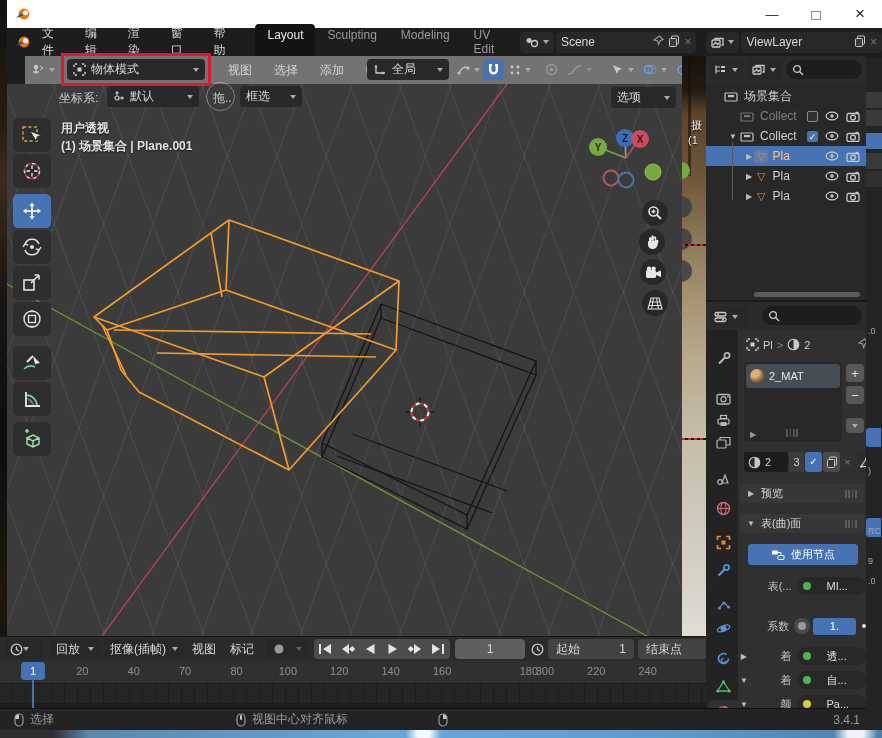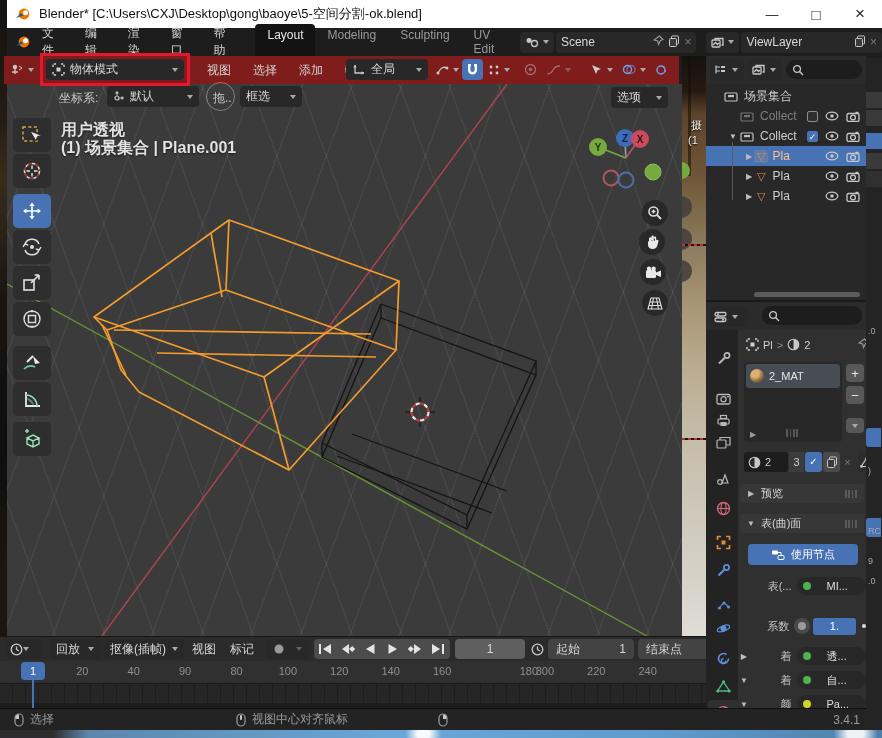--- a/index.html
+++ b/index.html
@@ -16,42 +16,42 @@
   
   .topbar { position:absolute; left:7px; top:28px; right:0; height:28px; background:#1d1d1d; display:flex; align-items:center; }
   .menu-lbl { padding:0 11px; color:#d4d4d4; }
   .ws-tabs { display:flex; margin-left:10px; }
   .ws-tab { padding:4px 12px; color:#9a9a9a; border-radius:4px 4px 0 0; }
   .ws-tab.active { background:#131313; color:#e6e6e6; }
   .pillfield { background:#282828; border-radius:4px; display:flex; align-items:center; height:21px; padding:0 5px; gap:4px; }
   .dim { opacity:.45; }
 
   
-  .tool-header { position:absolute; left:4px; top:56px; width:675px; height:28px; background:#7f1d1d;text-align:right; }
+  .tool-header { position:absolute; left:25px; top:56px; width:675px; height:28px; background:#737373;text-align:right; }
   .th-item { position:absolute; top:3px; height:21px; display:flex; align-items:center; gap:4px; }
   .pill { background:#282828; border-radius:4px; height:21px; display:flex; align-items:center; padding:0 6px; gap:5px; }
   .red-box { position:absolute; left:36px; top:-3px; width:150px; height:33px; border:3px solid #e5172c; z-index:5; pointer-events:none; }
   .chev { width:0; height:0; border-left:3.5px solid transparent; border-right:3.5px solid transparent; border-top:4.5px solid #ababab; display:inline-block; }
   .menu-sm { color:#d4d4d4; }
   .togglepill { background:#282828; border-radius:4px; height:21px; display:flex; align-items:center; padding:0 4px; gap:3px; }
   .togglepill.on { background:#4772b3; }
 
   
   .viewport { position:absolute; left:7px; top:84px; width:675px; height:552px;
     background:
       repeating-linear-gradient(110deg, rgba(255,255,255,0) 0 45px, rgba(255,255,255,.055) 45px 46.5px),
       repeating-linear-gradient(70deg, rgba(255,255,255,0) 0 45px, rgba(255,255,255,.055) 45px 46.5px),
       #3b3b3b; }
-  .vp-overlay-text { position:absolute; left:54px; color:#e2e2e2; font-size:16px; text-shadow:0 1px 2px rgba(0,0,0,.6); }
+  .vp-overlay-text { position:absolute; left:54px; color:#e2e2e2; font-size:12px; text-shadow:0 1px 2px rgba(0,0,0,.6); }
   .toolbar { position:absolute; left:6px; top:34px; width:38px; }
   .tool-btn { position:absolute; left:0; width:38px; height:34px; background:#2e2e2e; border-radius:5px; display:flex; align-items:center; justify-content:center; }
   .tool-btn.active { background:#4772b3; }
   .vp-sidebtn { position:absolute; width:26px; height:26px; border-radius:50%; background:rgba(35,35,35,.75); display:flex; align-items:center; justify-content:center; }
   .ghost-circle { position:absolute; left:199px; top:-2px; width:29px; height:29px; border-radius:50%; border:1.5px solid rgba(255,255,255,.35); }
-  .opt-pill { position:absolute; left:604px; top:3px; width:57px; }
+  .opt-pill { position:absolute; left:604px; top:3px; width:65px; }
 
   
   .cam-strip { position:absolute; left:682px; top:56px; width:24px; height:580px; overflow:hidden;
     background:linear-gradient(180deg,#17120e 0%,#241a12 6%,#5c442c 10%,#6e5436 20%,#7d6a4a 27%,#8d7c5f 33%,#a69373 42%,#b7a98c 52%,#c4bba6 64%,#cdc8ba 78%,#d6d2c8 90%,#e0ddd6 100%); }
   .cam-frag { position:absolute; color:#eee; font-size:11px; text-shadow:0 1px 2px #000; }
   .cam-dash { position:absolute; left:0; width:24px; height:2px; background:repeating-linear-gradient(90deg,#c03030 0 3px,#151515 3px 6px); }
   .cam-circ { position:absolute; border-radius:50%; }
 
   
   .right-col { position:absolute; left:706px; top:56px; width:160px; height:652px; background:#282828; }
@@ -132,21 +132,20 @@
   <div class="desk-left"></div>
 
   <div class="titlebar">
     <span style="margin-left:8px">
       <svg width="16" height="14" viewBox="0 0 16 14">
           <circle cx="9" cy="7" r="5.4" fill="#ea7600"></circle>
           <circle cx="10.6" cy="5.8" r="2.5" fill="#fff"></circle>
           <path d="M1,11 L6,6.2 L8.5,8.5 Z" fill="#265787"></path>
         </svg>
     </span>
-    <span class="title">Blender* [C:\Users\CXJ\Desktop\gong\baoye\5-空间分割-ok.blend]</span>
     <div class="win-controls">
       <div class="win-btn">—</div>
       <div class="win-btn" style="font-size:15px">□</div>
       <div class="win-btn" style="font-size:17px">×</div>
     </div>
   </div>
 
   <div class="topbar">
     <span style="margin-left:8px">
       <svg width="16" height="14" viewBox="0 0 16 14">
@@ -159,22 +158,22 @@
 
     <span class="menu-lbl">文件</span>
         <span class="menu-lbl">编辑</span>
         <span class="menu-lbl">渲染</span>
         <span class="menu-lbl">窗口</span>
         <span class="menu-lbl">帮助</span>
       </div>
     <div class="ws-tabs">
 
     <span class="ws-tab active">Layout</span>
+        <span class="ws-tab">Sculpting</span>
         <span class="ws-tab">Modeling</span>
-        <span class="ws-tab">Sculpting</span>
         <span class="ws-tab">UV Edit</span>
       </div>
     <div class="pillfield" style="margin-left:12px">
       <i style="display: inline-flex;">
           <svg width="14" height="12" viewBox="0 0 14 12">
             <path d="M4,2 a2.5,2.5 0 1 0 0.1,0" fill="#c8c8c8"></path>
             <circle cx="9.5" cy="7.5" r="3" fill="none" stroke="#c8c8c8" stroke-width="1.3"></circle>
           </svg>
         </i>
         <span class="chev"></span>
@@ -1018,21 +1017,21 @@
         <span style="margin-left:auto">1</span>
       </div>
       <div class="tl-item" style="left:638px;width:68px;background:#434343;border-radius:4px 0 0 4px;padding:0 8px">
         <span>结束点</span>
       </div>
     </div>
     <div class="tl-ruler" id="tl-ruler">
       <div class="playhead-pill"><span>1</span></div>
     <span class="tick" style="left: 56.3px;">20</span>
         <span class="tick" style="left: 107.7px;">40</span>
-        <span class="tick" style="left: 159.1px;">90</span>
+        <span class="tick" style="left: 159.1px;">70</span>
         <span class="tick" style="left: 210.5px;">80</span>
         <span class="tick" style="left: 261.9px;">100</span>
         <span class="tick" style="left: 313.3px;">120</span>
         <span class="tick" style="left: 364.7px;">140</span>
         <span class="tick" style="left: 416.1px;">160</span>
         <span class="tick" style="left: 486px; text-align: right;">180</span>
         <span class="tick" style="left: 518.9px;">300</span>
         <span class="tick" style="left: 570.3px;">220</span>
         <span class="tick" style="left: 621.7px;">240</span>
       </div>

